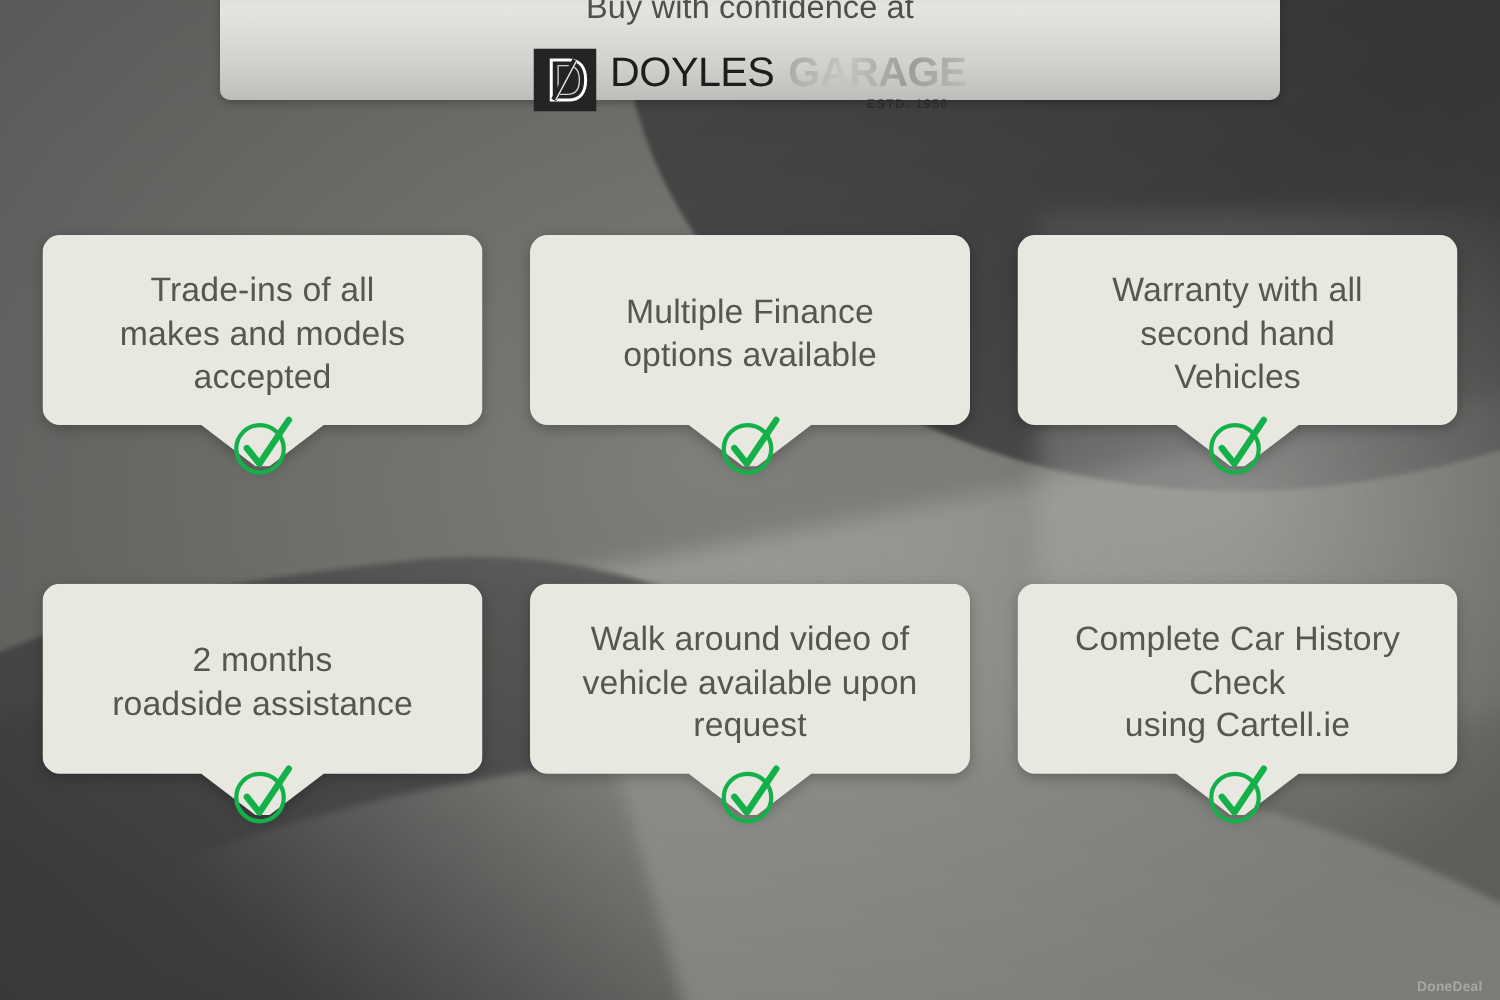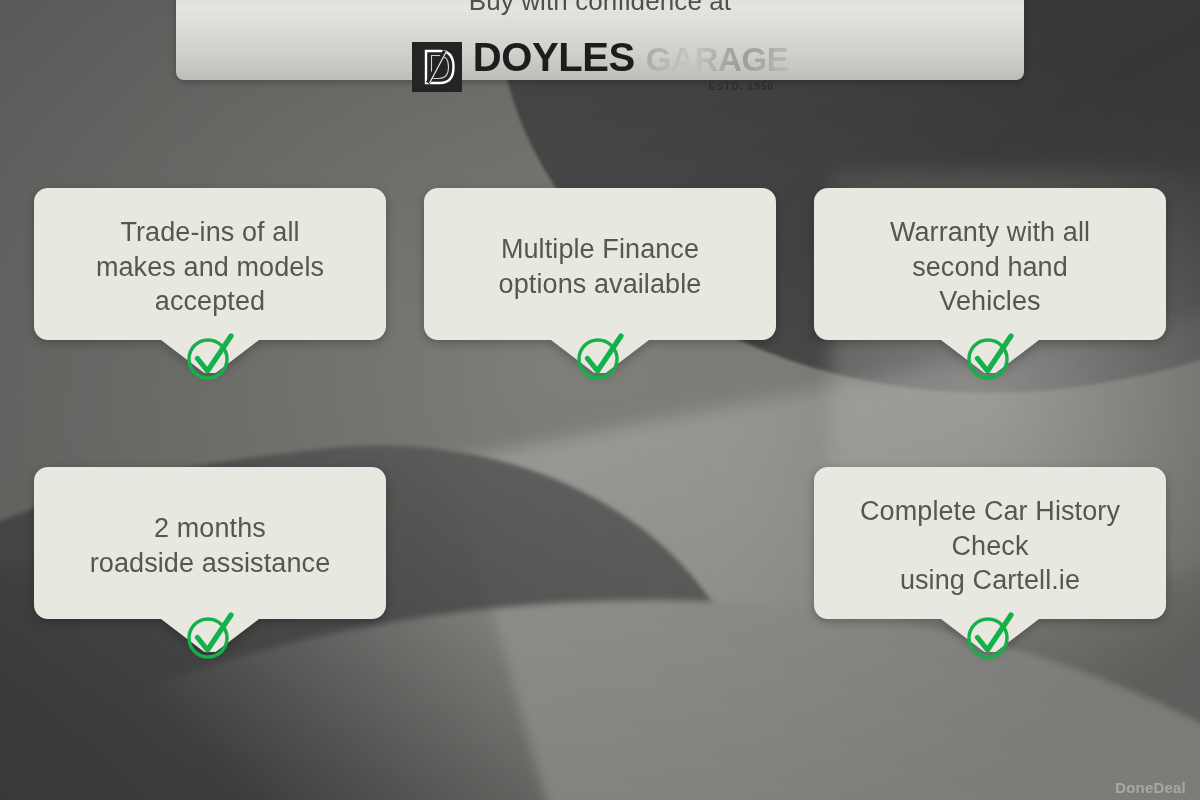--- a/index.html
+++ b/index.html
@@ -84,21 +84,21 @@
   
   .logo{ display:flex; align-items:flex-end; gap:11px; }
   .logo-badge{
     width:50px; height:50px; background:#232524; position:relative; flex:0 0 auto;
     display:flex; align-items:center; justify-content:center;
   }
   .logo-badge svg{ display:block; }
   .logo-words{ display:flex; flex-direction:column; align-items:flex-end; }
   .logo-row{ display:flex; align-items:baseline; }
   .w-doyles{
-    font-size:40px; font-weight:bold; color:#1c1d1c; letter-spacing:-.4px;
+    font-size:33px; font-weight:normal; color:#1c1d1c; letter-spacing:-.4px;
   }
   .w-garage{
     font-size:33px; font-weight:bold; letter-spacing:-.4px;
     background:linear-gradient(100deg,#a9aaa6 0%,#c6c7c3 32%,#9b9c98 66%,#bcbdb9 100%);
     -webkit-background-clip:text; background-clip:text; color:transparent;
     margin-left:11px;
   }
   .w-estd{
     font-size:10px; font-weight:bold; color:#2b2c2b; letter-spacing:1.1px;
     margin-top:1px; margin-right:14px;
@@ -137,21 +137,21 @@
 
   .check{
     position:absolute; left:50%; top:140px; transform:translateX(-50%);
     width:58px; height:58px;
   }
   .check svg{ display:block; }
 
   
   #watermark{
     position:absolute; right:14px; bottom:4px; z-index:6;
-    font-size:15px; color:rgba(232,232,232,.40);
+    font-size:11px; color:rgba(232,232,232,.40);
     letter-spacing:.2px; font-weight:bold;
   }
 </style>
 </head>
 <body>
 
 <div id="bg">
   <div class="bgbase"></div>
   <div class="swoop-tr"></div>
   <div class="light-r"></div>
@@ -251,20 +251,37 @@
     <div class="card-text">2 months
 roadside assistance</div>
     <div class="check">
       <svg viewBox="0 0 58 58" width="58" height="58" aria-hidden="true">
         <circle cx="27" cy="31" r="19" fill="none" stroke="#14b14b" stroke-width="3.4"></circle>
         <path d="M16.5 30.5 L26.5 43 L50 8" fill="none" stroke="#14b14b" stroke-width="5.2" stroke-linecap="round" stroke-linejoin="round"></path>
       </svg>
     </div>
   </div>
 
+  <div class="card r2 c2">
+    <div class="bubble">
+      <svg viewBox="0 0 352 185" preserveAspectRatio="none" aria-hidden="true">
+        <path d="M14 0 H338 A14 14 0 0 1 352 14 V138 A14 14 0 0 1 338 152 H225
+                 L183 184 Q176 189 169 184 L127 152 H14 A14 14 0 0 1 0 138 V14 A14 14 0 0 1 14 0 Z" fill="#e8e8e1"></path>
+      </svg>
+    </div>
+    <div class="card-text">Walk around video of
+vehicle available upon
+request</div>
+    <div class="check">
+      <svg viewBox="0 0 58 58" width="58" height="58" aria-hidden="true">
+        <circle cx="27" cy="31" r="19" fill="none" stroke="#14b14b" stroke-width="3.4"></circle>
+        <path d="M16.5 30.5 L26.5 43 L50 8" fill="none" stroke="#14b14b" stroke-width="5.2" stroke-linecap="round" stroke-linejoin="round"></path>
+      </svg>
+    </div>
+  </div>
 
   <div class="card r2 c3">
     <div class="bubble">
       <svg viewBox="0 0 352 185" preserveAspectRatio="none" aria-hidden="true">
         <path d="M14 0 H338 A14 14 0 0 1 352 14 V138 A14 14 0 0 1 338 152 H225
                  L183 184 Q176 189 169 184 L127 152 H14 A14 14 0 0 1 0 138 V14 A14 14 0 0 1 14 0 Z" fill="#e8e8e1"></path>
       </svg>
     </div>
     <div class="card-text">Complete Car History
 Check

